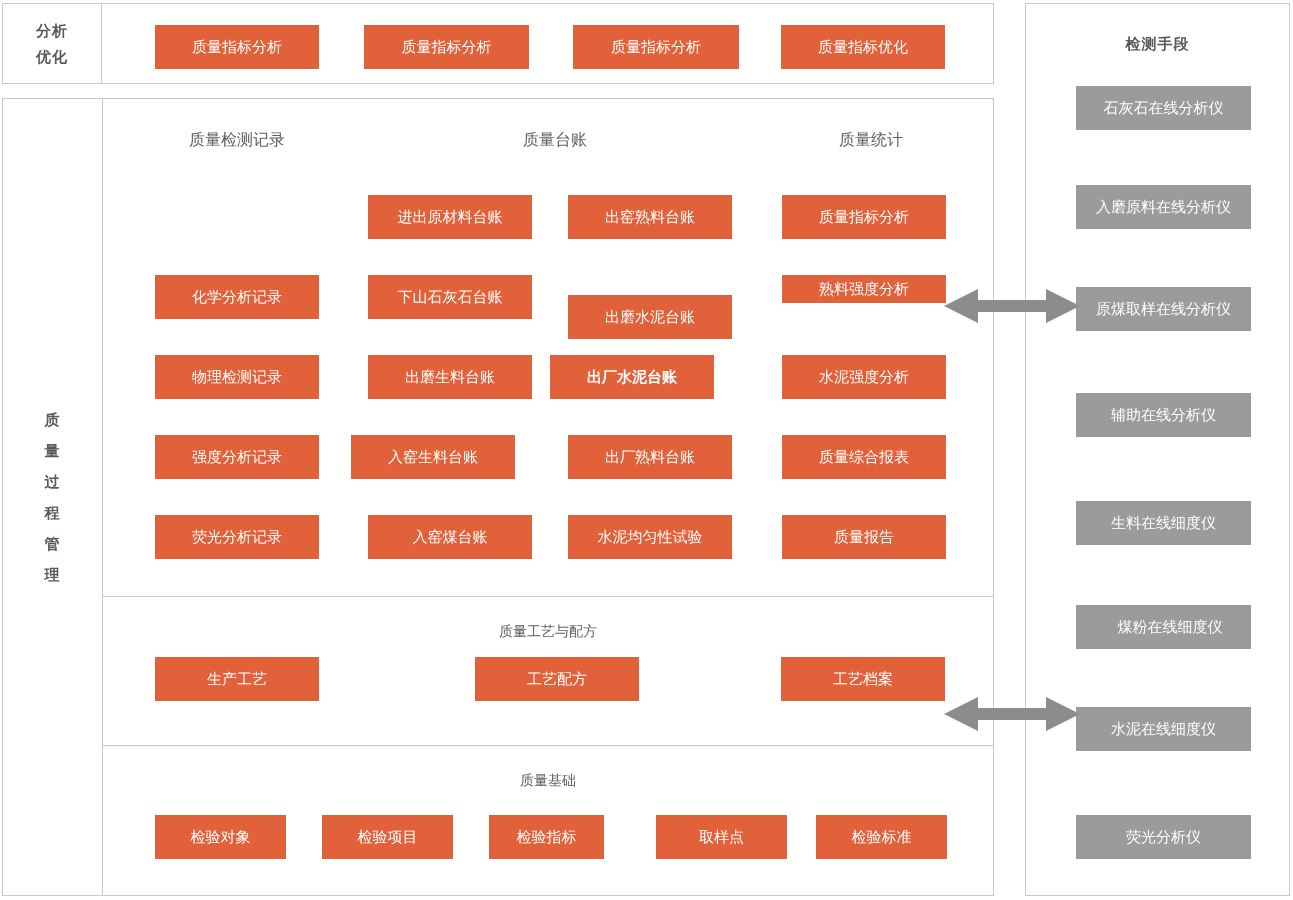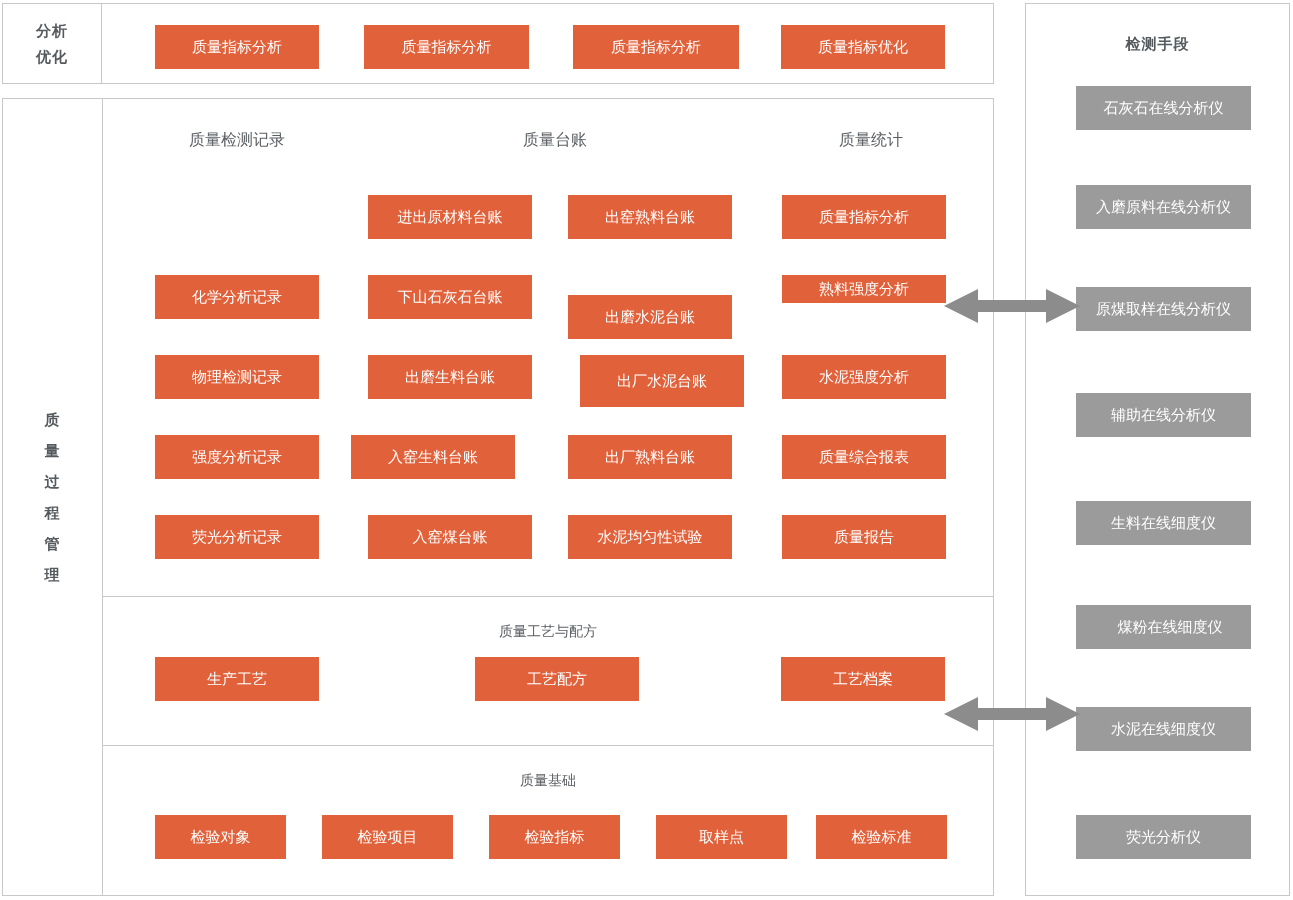--- a/index.html
+++ b/index.html
@@ -132,21 +132,21 @@
         <div class="obox" style="left:52px;top:416px;width:164px;height:44px;">荧光分析记录</div>
 
         <div class="obox" style="left:265px;top:96px;width:164px;height:44px;">进出原材料台账</div>
         <div class="obox" style="left:265px;top:176px;width:164px;height:44px;">下山石灰石台账</div>
         <div class="obox" style="left:265px;top:256px;width:164px;height:44px;">出磨生料台账</div>
         <div class="obox" style="left:248px;top:336px;width:164px;height:44px;">入窑生料台账</div>
         <div class="obox" style="left:265px;top:416px;width:164px;height:44px;">入窑煤台账</div>
 
         <div class="obox" style="left:465px;top:96px;width:164px;height:44px;">出窑熟料台账</div>
         <div class="obox" style="left:465px;top:176px;width:164px;height:44px;margin-top:20px;">出磨水泥台账</div>
-        <div class="obox" style="left:477px;top:256px;width:164px;height:52px;">出厂水泥台账</div>
+        <div class="obox" style="left:447px;top:256px;width:164px;height:44px;font-weight:bold;">出厂水泥台账</div>
         <div class="obox" style="left:465px;top:336px;width:164px;height:44px;">出厂熟料台账</div>
         <div class="obox" style="left:465px;top:416px;width:164px;height:44px;">水泥均匀性试验</div>
 
         <div class="obox" style="left:679px;top:96px;width:164px;height:44px;">质量指标分析</div>
         <div class="obox" style="left:679px;top:176px;width:164px;height:28px;">熟料强度分析</div>
         <div class="obox" style="left:679px;top:256px;width:164px;height:44px;">水泥强度分析</div>
         <div class="obox" style="left:679px;top:336px;width:164px;height:44px;">质量综合报表</div>
         <div class="obox" style="left:679px;top:416px;width:164px;height:44px;">质量报告</div>
       </div>
 
@@ -154,21 +154,21 @@
         <div class="sec-title">质量工艺与配方</div>
         <div class="obox" style="left:52px;top:60px;width:164px;height:44px;">生产工艺</div>
         <div class="obox" style="left:372px;top:60px;width:164px;height:44px;">工艺配方</div>
         <div class="obox" style="left:678px;top:60px;width:164px;height:44px;">工艺档案</div>
       </div>
 
       <div class="section" id="sec-basis">
         <div class="sec-title">质量基础</div>
         <div class="obox" style="left:52px;top:69px;width:131px;height:44px;">检验对象</div>
         <div class="obox" style="left:219px;top:69px;width:131px;height:44px;">检验项目</div>
-        <div class="obox" style="left:386px;top:69px;width:131px;height:44px;">检验指标</div>
+        <div class="obox" style="left:386px;top:69px;width:115px;height:44px;">检验指标</div>
         <div class="obox" style="left:553px;top:69px;width:131px;height:44px;">取样点</div>
         <div class="obox" style="left:713px;top:69px;width:131px;height:44px;">检验标准</div>
       </div>
 
     </div>
   </div>
 
   <div class="panel" id="right-panel">
     <div id="right-title">检测手段</div>
 

